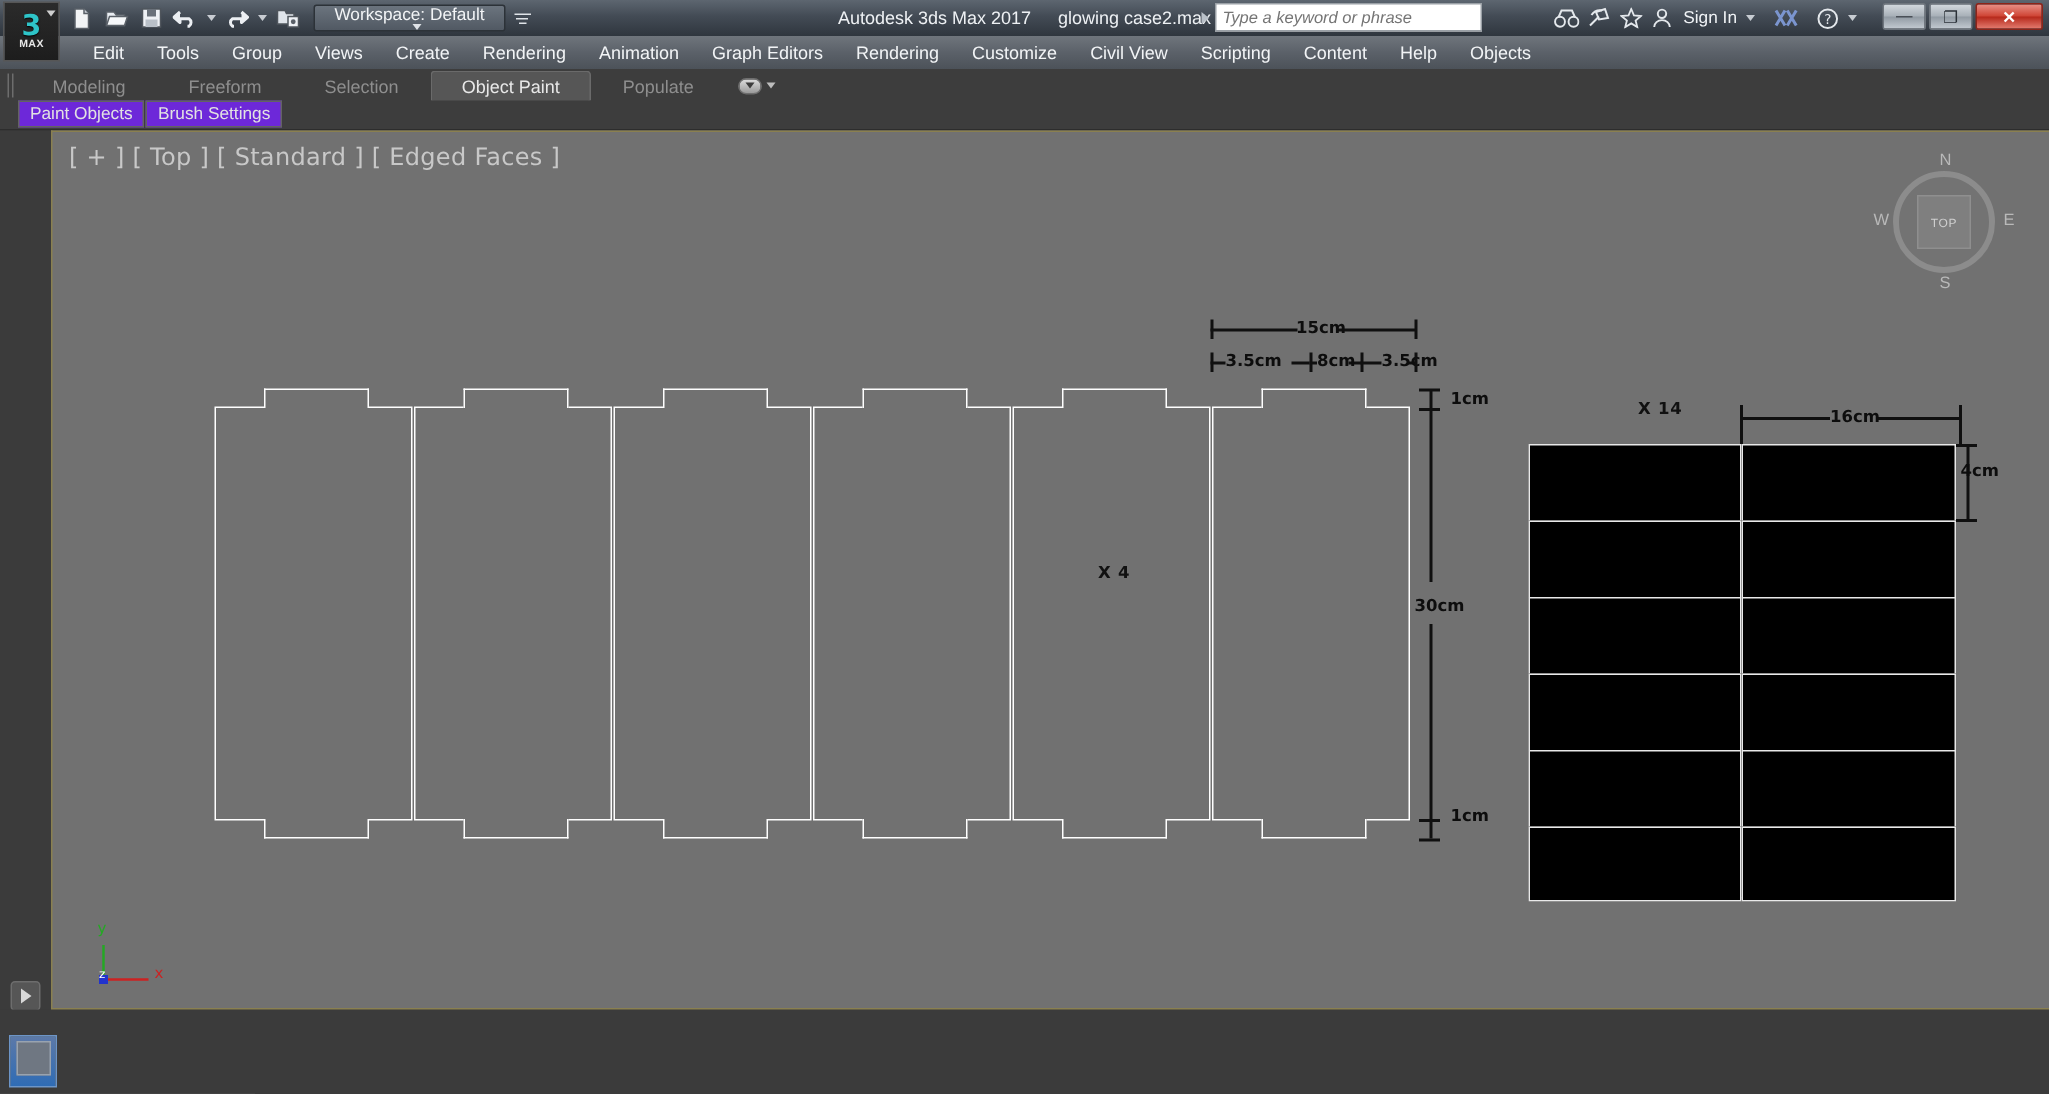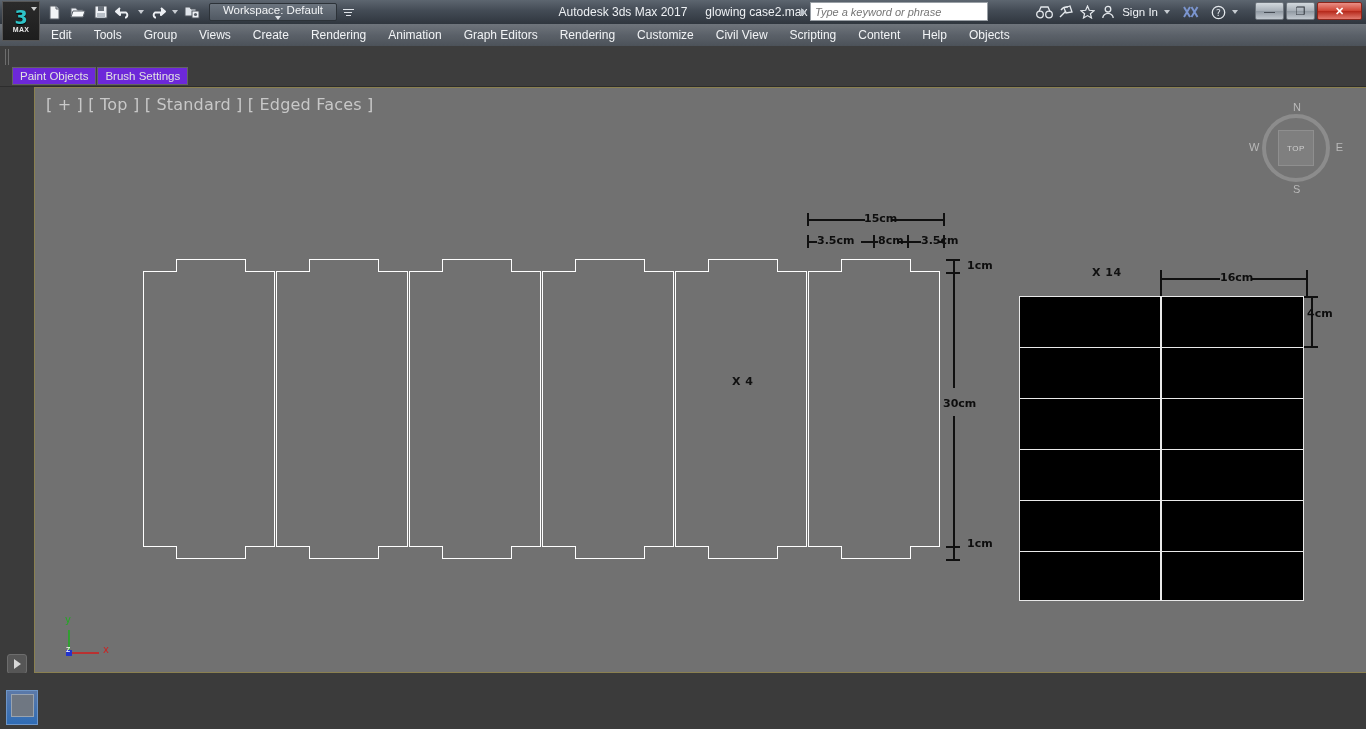--- a/index.html
+++ b/index.html
@@ -92,21 +92,21 @@
   .wbtn.close {
     width: 45px;
     background: linear-gradient(180deg,#e98f86 0%,#cf4535 48%,#b6291b 52%,#e27a6e 100%);
     border-color: #8d2419; color: #fff; font-weight: bold;
   }
 
   
   .menubar {
     position: absolute; top: 24px; left: 0; width: 1366px; height: 22px;
     background: linear-gradient(180deg,#6f757c 0%,#5b6169 50%,#4c5259 100%);
-    display: flex; align-items: flex-start; padding-left: 40px;
+    display: flex; align-items: flex-start; padding-left: 51px;
   }
   .menuitem {
     padding: 0 11px; height: 22px; line-height: 22px;
     font-size: 12px; color: #f2f4f6; white-space: nowrap;
   }
 
   
   .ribbon {
     position: absolute; top: 46px; left: 0; width: 1366px; height: 41px;
     background: #3d3d3d;
@@ -395,20 +395,33 @@
     <div class="menuitem">Content</div>
     <div class="menuitem">Help</div>
     <div class="menuitem">Objects</div>
   </div>
 
   <div class="ribbon">
     <div class="ribbon-grip">
         <span></span>
         <span></span>
       </div>
+    <div class="rtabs">
+      <div class="rtab dim">Modeling</div>
+      <div class="rtab dim">Freeform</div>
+      <div class="rtab dim">Selection</div>
+      <div class="rtab active">Object Paint</div>
+      <div class="rtab dim">Populate</div>
+      <div class="rpanel-drop">
+        <span class="pill">
+            <i></i>
+          </span>
+        <span class="dcaret"></span>
+      </div>
+    </div>
     <div class="subtabs">
       <div class="subtab">Paint Objects</div>
       <div class="subtab">Brush Settings</div>
     </div>
     <div class="ribbon-bottomline"></div>
   </div>
 
   <div class="leftstrip">
     <div class="expandbtn">
         <i></i>

